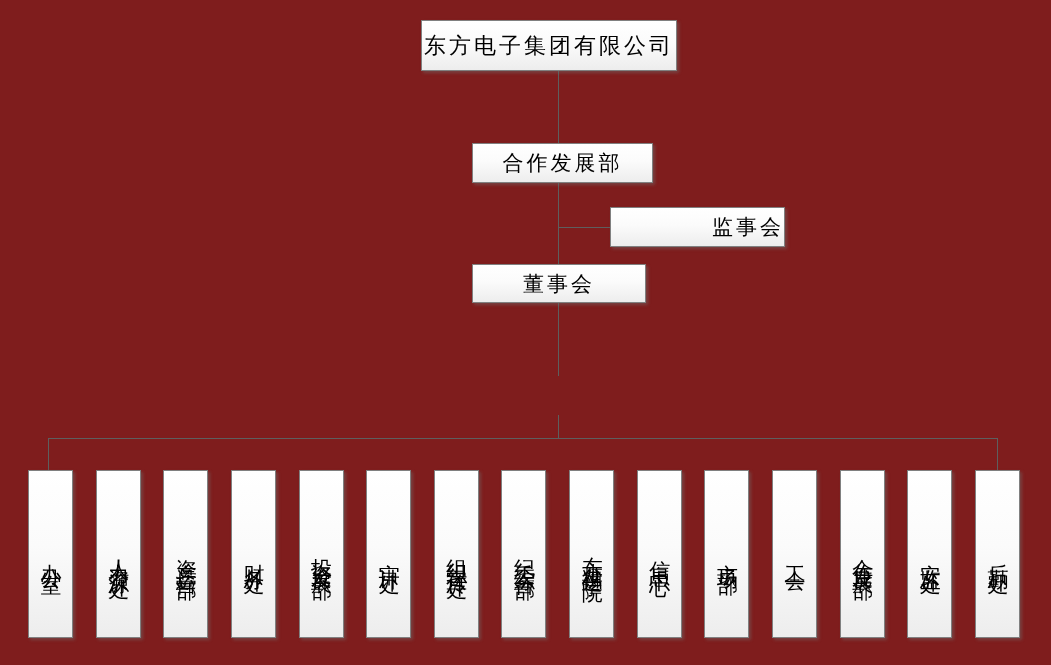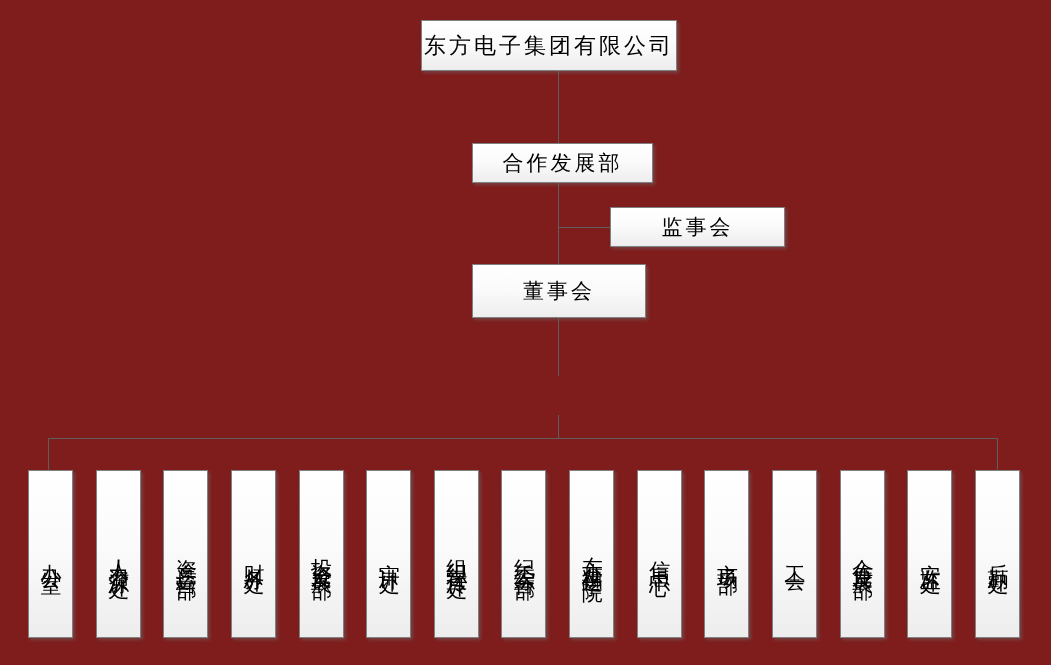--- a/index.html
+++ b/index.html
@@ -23,22 +23,22 @@
     justify-content: center;
   }
   .h-label {
     font-size: 21px;
     letter-spacing: 3px;
     white-space: nowrap;
   }
   .node-company      { left: 421px; top: 20px;  width: 256px; height: 51px; }
   .node-company .h-label { font-size: 22px; }
   .node-shareholders { left: 472px; top: 143px; width: 181px; height: 40px; }
-  .node-supervisory  { left: 610px; top: 207px; width: 175px; height: 40px; }
-  .node-board        { left: 472px; top: 264px; width: 174px; height: 54px; text-align: right; }
+  .node-supervisory  { left: 610px; top: 207px; width: 175px; height: 40px; justify-content: flex-end; }
+  .node-board        { left: 472px; top: 264px; width: 174px; height: 39px; text-align: right; }
   .node-gm           { left: 472px; top: 376px; width: 174px; height: 39px; }
 
   .line { position: absolute; background: #5e5e5e; }
   .line-v { width: 1px; }
   .line-h { height: 1px; }
   .l-company-shareholders { left: 558px; top: 71px;  height: 72px; }
   .l-shareholders-board   { left: 558px; top: 183px; height: 81px; }
   .l-branch-supervisory   { left: 558px; top: 227px; width: 52px; }
   .l-board-gm             { left: 558px; top: 303px; height: 73px; }
   .l-gm-bus               { left: 558px; top: 415px; height: 23px; }

